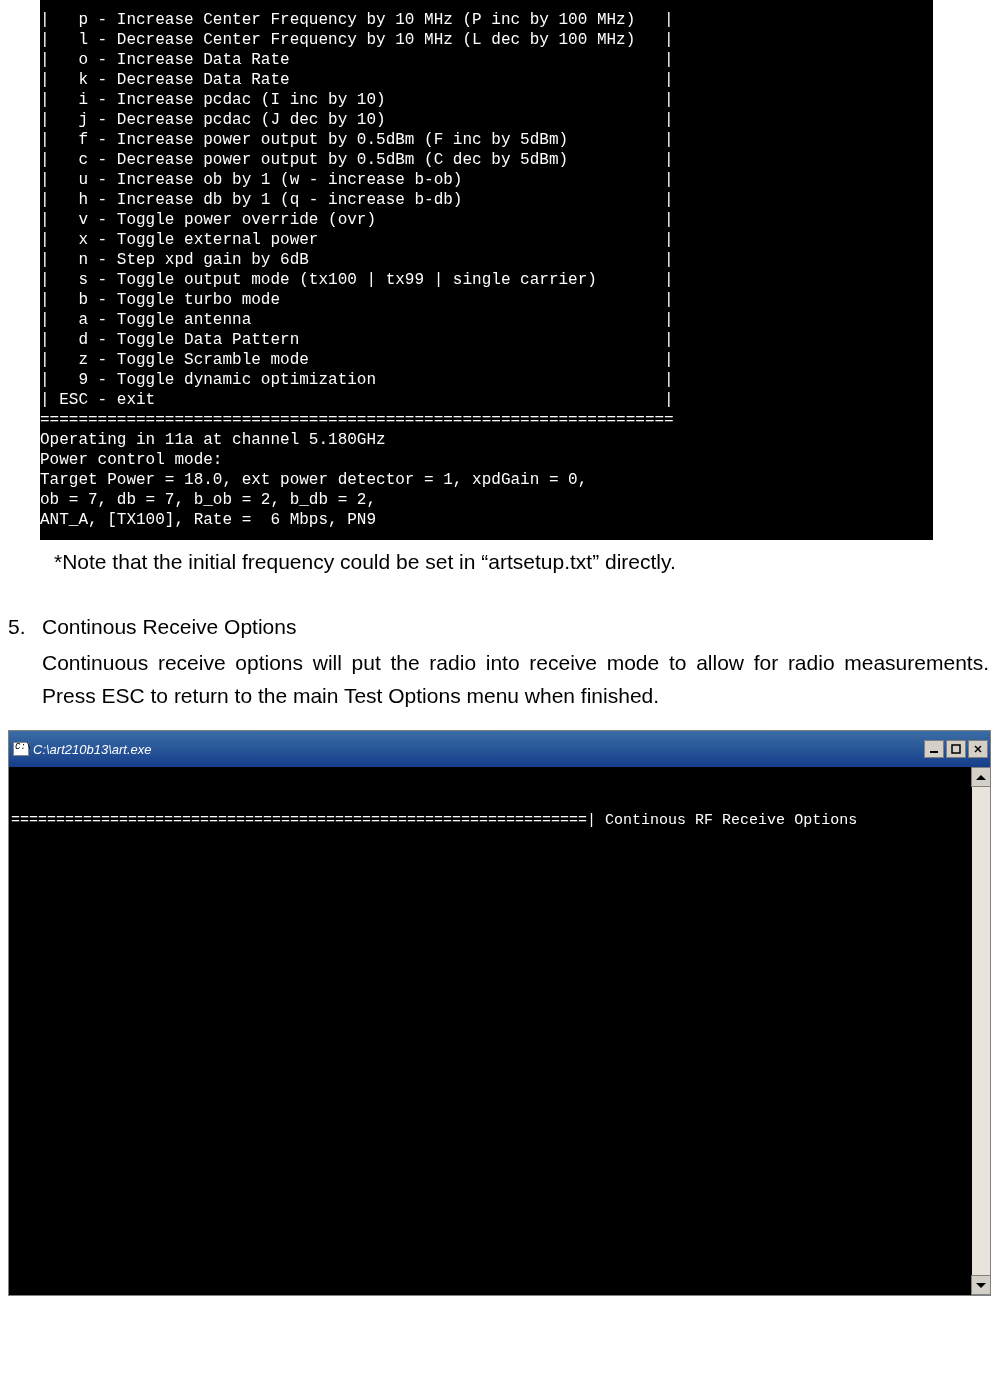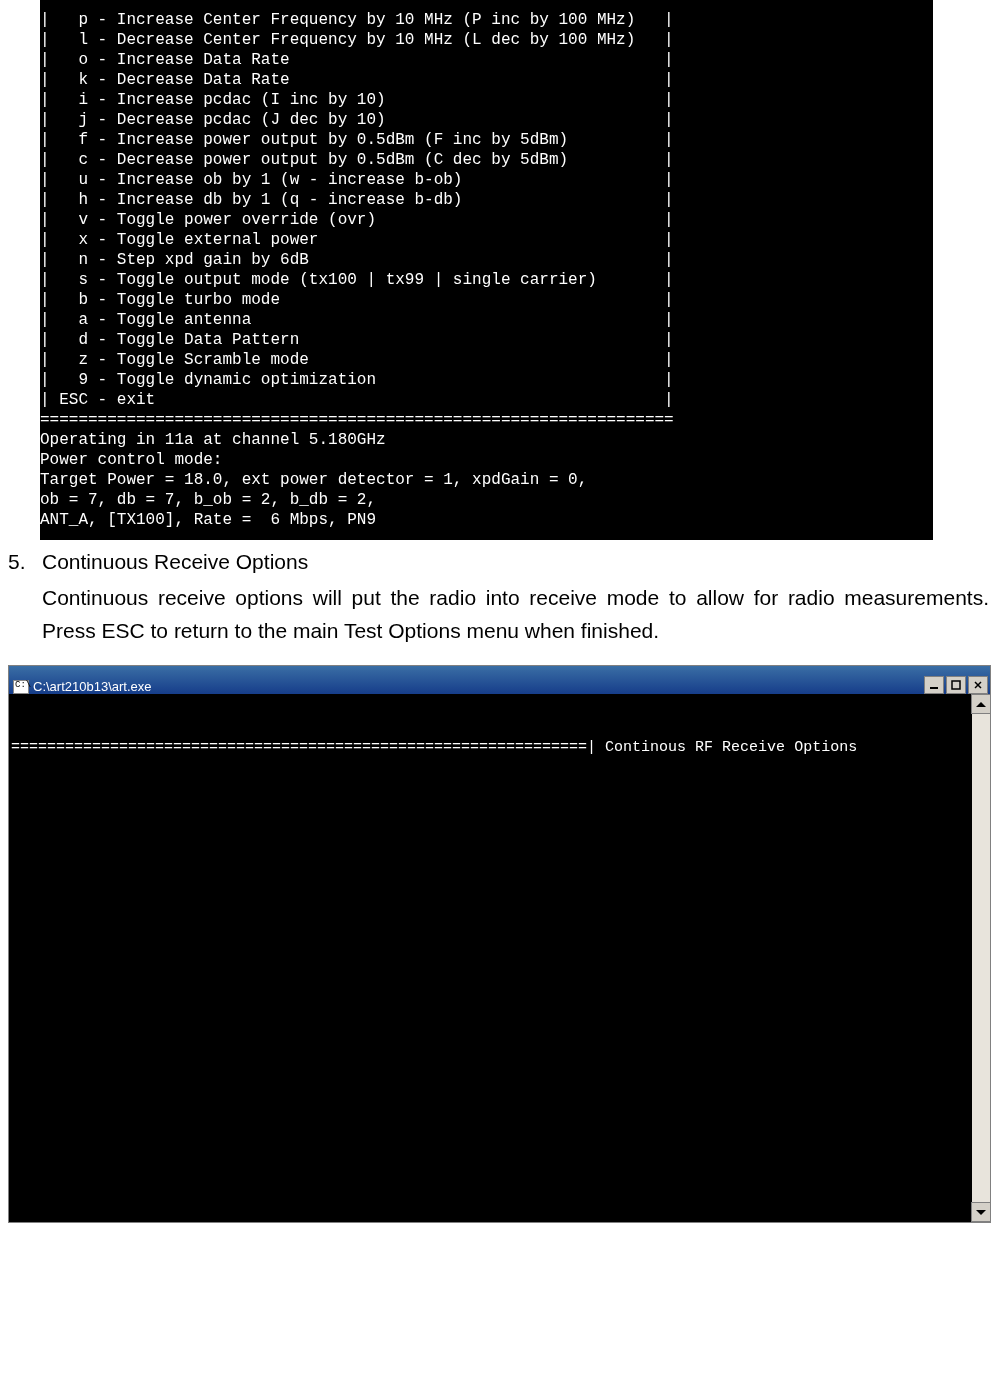--- a/index.html
+++ b/index.html
@@ -6,45 +6,46 @@
   .page{width:993px;margin:0 auto;padding:0;position:relative;}
   .console{background:#000;color:#fff;font-family:"Courier New",monospace;font-size:16px;line-height:20px;white-space:pre;padding:10px 0 10px 0;margin-left:40px;margin-right:60px;}
   .console .line{display:block;}
   .note{font-size:21px;line-height:1.3;margin-left:54px;margin-top:8px;margin-bottom:30px;font-family:Arial,Helvetica,sans-serif;}
   .sect-num{position:absolute;left:8px;font-size:21px;}
   .section-heading-row{position:relative;padding-top:10px;margin-bottom:8px;}
   .section-heading{font-size:21px;margin-left:42px;}
   .body-text{font-size:21px;margin-left:42px;margin-right:4px;text-align:justify;line-height:1.55;}
   
   .win{margin-left:8px;margin-right:2px;border:1px solid #808080;background:#000;margin-top:18px;}
-  .win-titlebar{height:28px;background:linear-gradient(#3a6ea5,#163d8a);display:flex;align-items:flex-end;justify-content:space-between;padding:0 2px;}
+  .win-titlebar{height:36px;background:linear-gradient(#3a6ea5,#163d8a);display:flex;align-items:center;justify-content:space-between;padding:0 2px;font-style:italic;}
   .win-title{color:#fff;font-size:13px;font-family:"Tahoma",sans-serif;display:flex;align-items:center;gap:4px;padding-left:2px;}
   .win-icon{width:14px;height:12px;background:#fff;display:inline-block;border:1px solid #888;position:relative;}
   .win-icon::after{content:"C:\\";position:absolute;left:1px;top:-1px;font-size:9px;color:#000;font-family:"Courier New",monospace;}
   .win-btns{display:flex;gap:2px;}
   .win-btn{width:18px;height:16px;background:#d4d0c8;border:1px solid #808080;font-size:11px;font-family:"Tahoma",sans-serif;display:flex;align-items:center;justify-content:center;color:#000;cursor:default;}
   .win-btn svg{width:10px;height:10px;}
   .win-body{position:relative;background:#000;color:#fff;font-family:"Courier New",monospace;font-size:15px;line-height:20px;white-space:pre;padding:4px 0 4px 2px;height:520px;overflow:hidden;}
   .scroll{position:absolute;right:0;top:0;bottom:0;width:18px;background:#d4d0c8;display:flex;flex-direction:column;align-items:center;}
   .scroll-btn{width:18px;height:18px;background:#d4d0c8;border:1px solid #808080;display:flex;align-items:center;justify-content:center;}
   .scroll-track{flex:1;background:#e8e4dc;width:18px;}
   .tri{width:0;height:0;border-left:5px solid transparent;border-right:5px solid transparent;}
   .tri-up{border-bottom:5px solid #000;}
   .tri-down{border-top:5px solid #000;}
 </style>
 </head>
 <body>
 <div class="page">
 
 <div class="console" id="console1"><span class="line">|   p - Increase Center Frequency by 10 MHz (P inc by 100 MHz)   |</span><span class="line">|   l - Decrease Center Frequency by 10 MHz (L dec by 100 MHz)   |</span><span class="line">|   o - Increase Data Rate                                       |</span><span class="line">|   k - Decrease Data Rate                                       |</span><span class="line">|   i - Increase pcdac (I inc by 10)                             |</span><span class="line">|   j - Decrease pcdac (J dec by 10)                             |</span><span class="line">|   f - Increase power output by 0.5dBm (F inc by 5dBm)          |</span><span class="line">|   c - Decrease power output by 0.5dBm (C dec by 5dBm)          |</span><span class="line">|   u - Increase ob by 1 (w - increase b-ob)                     |</span><span class="line">|   h - Increase db by 1 (q - increase b-db)                     |</span><span class="line">|   v - Toggle power override (ovr)                              |</span><span class="line">|   x - Toggle external power                                    |</span><span class="line">|   n - Step xpd gain by 6dB                                     |</span><span class="line">|   s - Toggle output mode (tx100 | tx99 | single carrier)       |</span><span class="line">|   b - Toggle turbo mode                                        |</span><span class="line">|   a - Toggle antenna                                           |</span><span class="line">|   d - Toggle Data Pattern                                      |</span><span class="line">|   z - Toggle Scramble mode                                     |</span><span class="line">|   9 - Toggle dynamic optimization                              |</span><span class="line">| ESC - exit                                                     |</span><span class="line">==================================================================</span><span class="line"></span><span class="line">Operating in 11a at channel 5.180GHz</span><span class="line"></span><span class="line">Power control mode:</span><span class="line">Target Power = 18.0, ext power detector = 1, xpdGain = 0,</span><span class="line">ob = 7, db = 7, b_ob = 2, b_db = 2,</span><span class="line">ANT_A, [TX100], Rate =  6 Mbps, PN9</span></div>
 
+<div class="note">*Note that the initial frequency could be set in “artsetup.txt” directly.</div>
 
 <div class="section-heading-row">
   <span class="sect-num">5.</span>
-  <div class="section-heading">Continuous Receive Options</div>
+  <div class="section-heading">Continous Receive Options</div>
 </div>
 <div class="body-text">Continuous receive options will put the radio into receive mode to allow for radio measurements. Press ESC to return to the main Test Options menu when finished.</div>
 
 <div class="win">
   <div class="win-titlebar">
     <div class="win-title">
       <span class="win-icon"></span>
       <span>C:\art210b13\art.exe</span>
     </div>
     <div class="win-btns">

